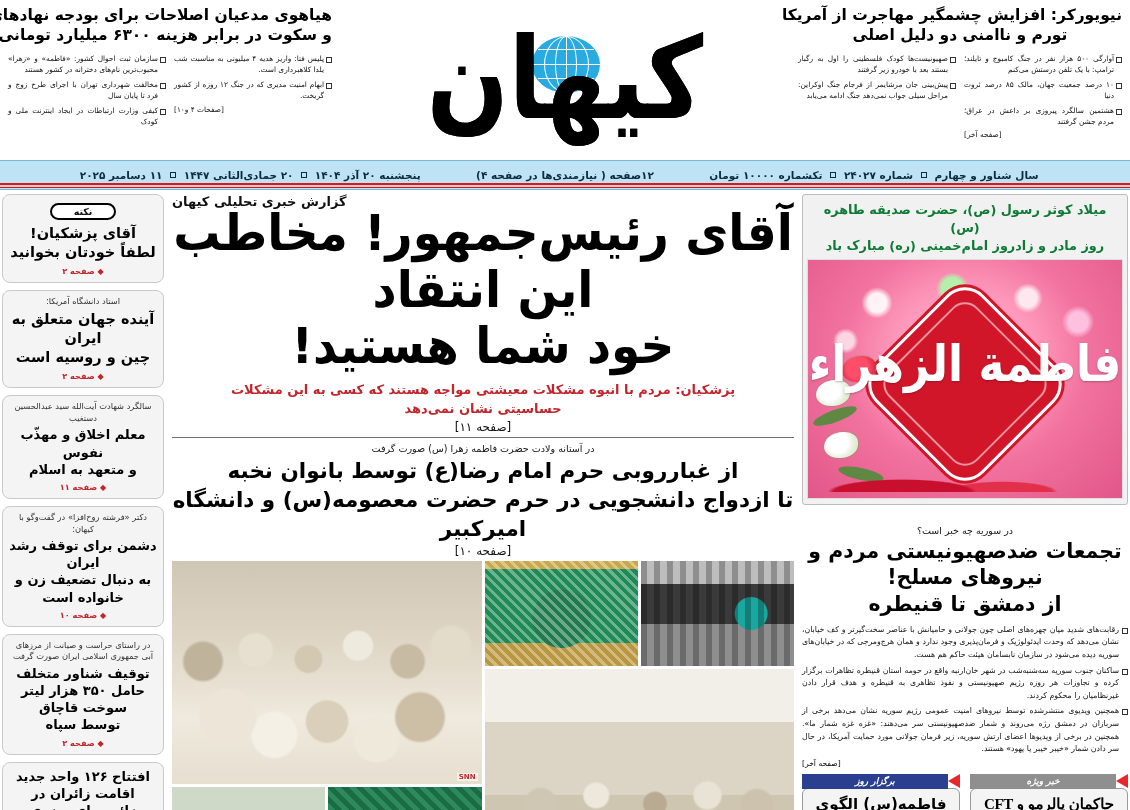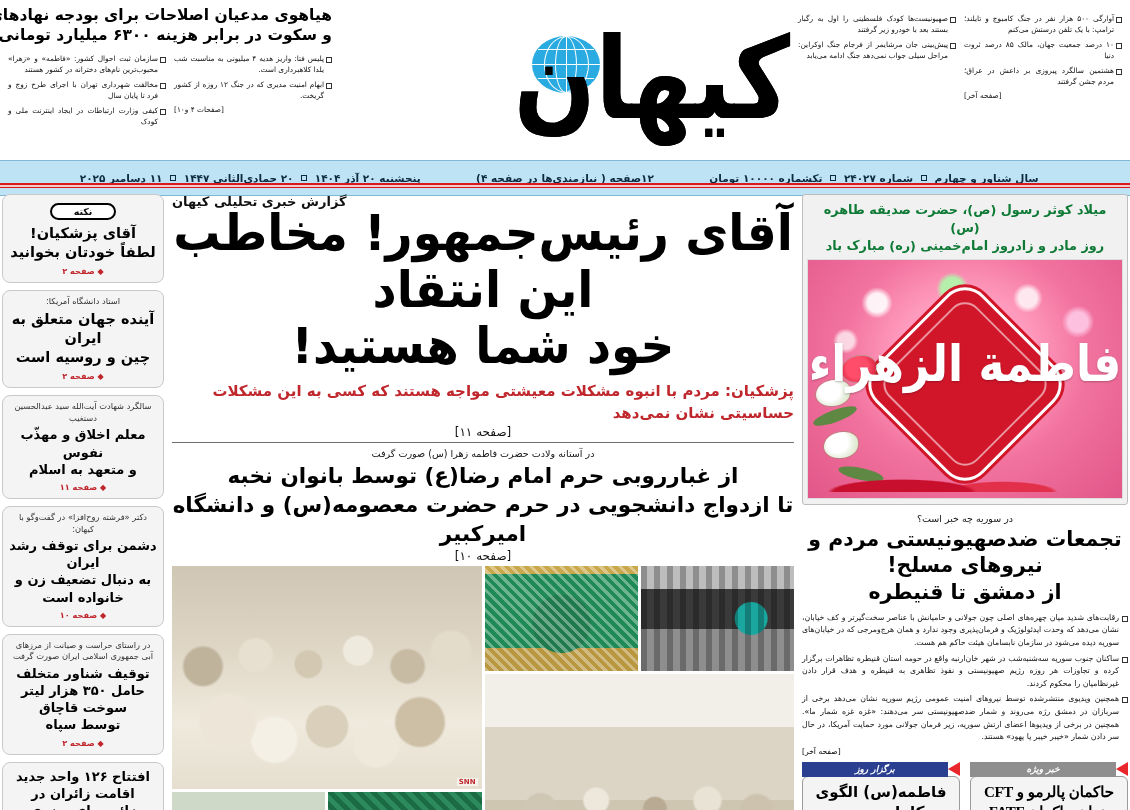--- a/index.html
+++ b/index.html
@@ -53,21 +53,21 @@
     border: 1px solid #333; background: #fff;
   }
   .bpages {
     font-size: 7.4px; text-align: left; color: #111; margin-top: 2px;
     direction: ltr;
   }
 
   
   .logo-wrap {
     position: absolute; top: 8px; left: 0; right: 0;
-    display: flex; align-items: center; justify-content: flex-start;
+    display: flex; align-items: center; justify-content: center;
     height: 142px;
   }
   .logo-kayhan {
     font-size: 96px; font-weight: bold; color: #000;
     line-height: 1; letter-spacing: -2px;
     font-family: "DejaVu Sans", "Liberation Sans", sans-serif;
     position: relative; z-index: 2;
     text-shadow: 0 0 0 #000;
     transform: scaleY(1.18);
   }
@@ -84,21 +84,21 @@
   }
   .logo-globe .m1 { top:0; left: 50%; margin-left: -11px; width: 22px; height: 57px; border-radius: 50%/50%; }
   .logo-globe .m2 { top:0; left: 50%; margin-left: -22.5px; width: 45px; height: 57px; border-radius: 50%/50%; }
   .logo-globe .p0 { top: 27.5px; left: 0; width: 68px; height: 0; border-radius: 0; border-width: 1px 0 0 0; }
   .logo-globe .p1 { top: 13px; left: 6px; width: 56px; height: 0; border-radius: 0; border-width: 1px 0 0 0; }
   .logo-globe .p2 { top: 42px; left: 6px; width: 56px; height: 0; border-radius: 0; border-width: 1px 0 0 0; }
   .logo-globe .vline { position:absolute; top:0; left:50%; width:0; height:57px; border-left:1px solid #fff; }
 
   
   .datebar {
-    position: absolute; top: 160px; right: 0; left: 0; height: 36px;
+    position: absolute; top: 160px; right: 0; left: 0; height: 30px;
     background: #BEE3F4;
     display: flex; flex-direction: row-reverse; align-items: center;
     padding: 0 10px;
     border-top: 1px solid #7fb8d4;
     border-bottom: 1px solid #7fb8d4;
   }
   .datebar > div { font-size: 10.5px; font-weight: bold; color: #0d2b3e; white-space: nowrap; }
   .db-right { width: 37%; text-align: right; }
   .db-center { flex: 1; text-align: center; }
   .db-left { width: 37%; text-align: left; }
@@ -158,22 +158,22 @@
     margin: 2px 0 2px 0;
   }
   .main-head {
     text-align: center;
     font-size: 47px; font-weight: bold; color: #000;
     line-height: 1.12; letter-spacing: -1.2px;
     margin: 0;
     transform: scaleY(1.07);
   }
   .main-sub {
-    color: #c0272d; font-weight: bold;
-    font-size: 15px; line-height: 1.45; margin-top: 12px;
+    text-align: center; color: #c0272d; font-weight: bold;
+    font-size: 13px; line-height: 1.45; margin-top: 12px;
   }
   .pageref-left {
     font-size: 12px; color: #111; text-align: center; direction: ltr;
     margin-top: 1px;
   }
   .hr-thin { border: 0; border-top: 1px solid #6f6f6f; margin: 3px 0 5px 0; }
 
   .kicker-center2 {
     text-align: center; font-size: 9.6px; color: #111; margin-bottom: 2px;
   }
@@ -317,21 +317,21 @@
     border-radius: 50%; transform: rotate(-20deg); opacity: .9;
   }
   .ad-art .leaf.l1 { top: 150px; left: 4px; }
   .ad-art .leaf.l2 { top: 208px; left: 30px; transform: rotate(12deg); }
   .ad-art .petal {
     position:absolute; bottom: 6px; left: 0; right: 0; height: 38px;
     background: radial-gradient(ellipse at 30% 100%, #c8102e 0 22%, transparent 24%),
                 radial-gradient(ellipse at 62% 100%, #e2304a 0 18%, transparent 20%);
   }
 
-  .left-kicker { font-size: 9.5px; text-align: center; color: #111; margin: 8px 0 2px; }
+  .left-kicker { font-size: 9.5px; text-align: center; color: #111; margin: 20px 0 2px; }
   .left-head {
     text-align: center; font-size: 20.5px; font-weight: bold; color: #000;
     line-height: 1.3; letter-spacing: -0.4px;
   }
   .left-body { margin-top: 6px; }
   .lb-p {
     font-size: 7.8px; line-height: 1.62; color: #111;
     text-align: justify; position: relative; padding-right: 9px;
     margin-bottom: 3px;
   }
@@ -405,20 +405,24 @@
           <span class="vline"></span>
           <span class="parallel p0"></span>
           <span class="parallel p1"></span>
           <span class="parallel p2"></span>
         </div>
         <div class="logo-kayhan">کیهان</div>
       </div>
     </div>
 
     <div class="mast-side">
+      <div class="mast-head-line">
+        <div>نیویورکر: افزایش چشمگیر مهاجرت از آمریکا</div>
+        <div>تورم و ناامنی دو دلیل اصلی</div>
+      </div>
       <div class="bullets">
         <div class="bcol">
           <div class="bitem">صهیونیست‌ها کودک فلسطینی را اول به رگبار بستند بعد با خودرو زیر گرفتند</div>
           <div class="bitem">پیش‌بینی جان مرشایمر از فرجام جنگ اوکراین: مراحل سیلی جواب نمی‌دهد جنگ ادامه می‌یابد</div>
         </div>
         <div class="bcol">
           <div class="bitem">آوارگی ۵۰۰ هزار نفر در جنگ کامبوج و تایلند؛ ترامپ: با یک تلفن درستش می‌کنم</div>
           <div class="bitem">۱۰ درصد جمعیت جهان، مالک ۸۵ درصد ثروت دنیا</div>
           <div class="bitem">هشتمین سالگرد پیروزی بر داعش در عراق؛ مردم جشن گرفتند</div>
           <div class="bpages">[صفحه آخر]</div>

